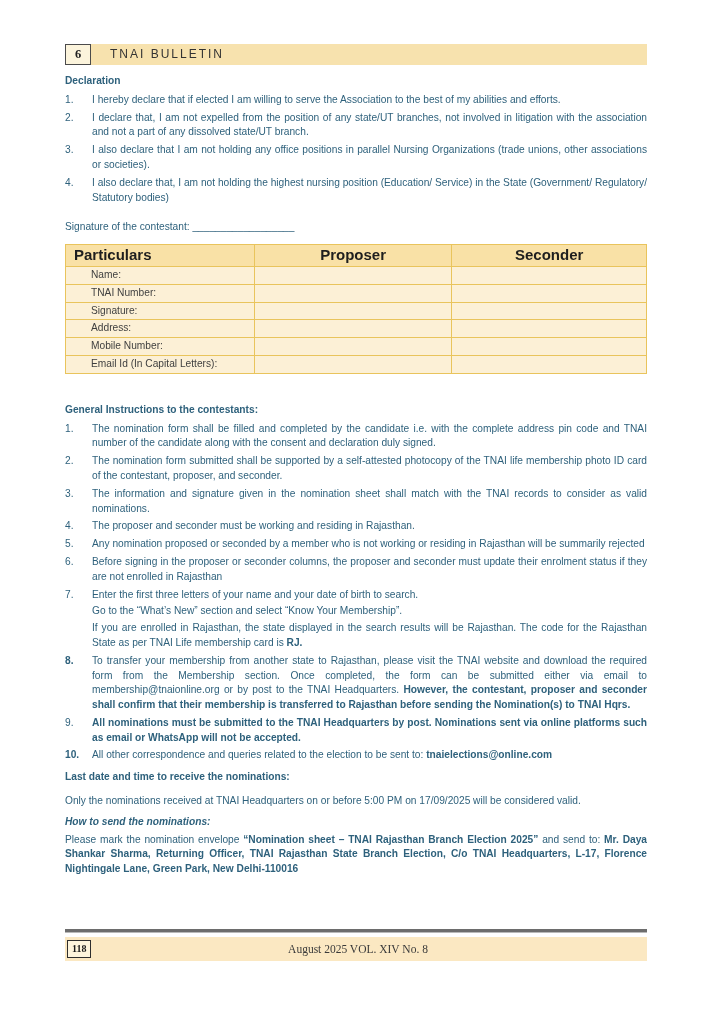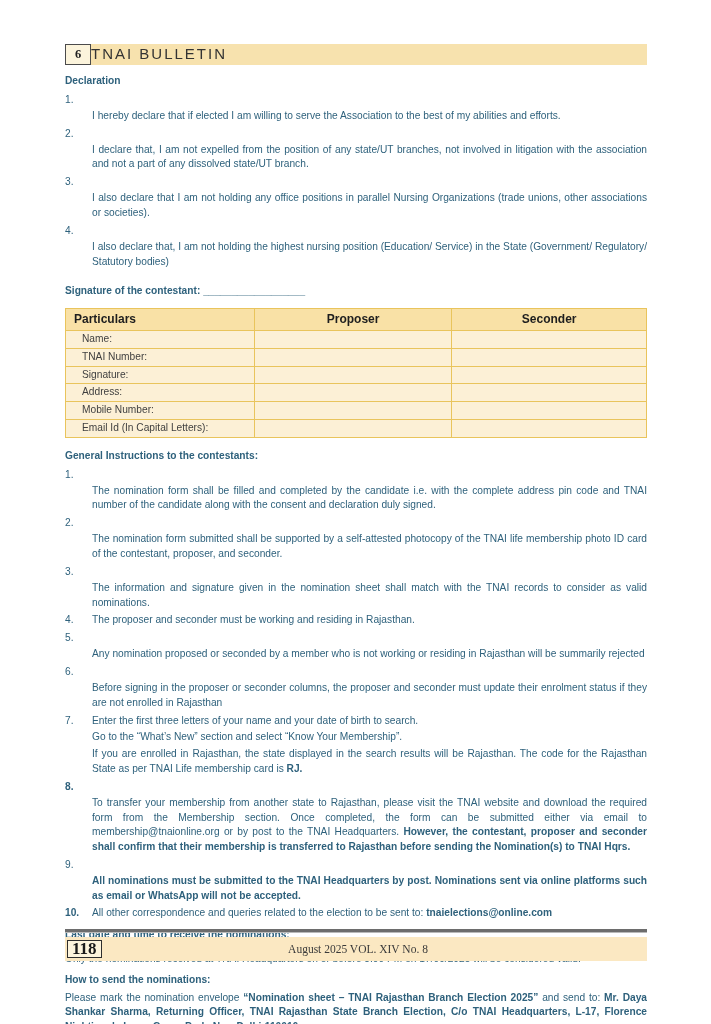--- a/index.html
+++ b/index.html
@@ -12,58 +12,58 @@
   .page { position:relative; width:711px; height:1024px; overflow:hidden; background:#fff; }
   .content { padding:44px 64px 0 65px; }
 
   
   .header-bar { display:flex; align-items:stretch; background:#f7e2ae; height:21px; }
   .pgnum-box {
     width:26px; box-sizing:border-box; border:1.5px solid #4b4b4b; background:#fcf4dc;
     font-family:"Liberation Serif", serif; font-weight:bold; font-size:12.5px; color:#222;
     display:flex; align-items:center; justify-content:center;
   }
-  .header-title { align-self:center; font-size:15px; letter-spacing:2px; color:#333; }
+  .header-title { margin-left:19px; align-self:center; font-size:12px; letter-spacing:2px; color:#333; }
 
   .heading { font-weight:bold; margin:9px 0 4px 0; }
-  .just { text-align:justify;margin-top:16px; }
+  .just { text-align:justify; }
   .bold { font-weight:bold; }
 
   .li { display:grid; grid-template-columns:27px 1fr; margin-bottom:3px; }
   .li .num { }
   .subline { margin-bottom:2px; text-align:justify; }
   .subline:last-child { margin-bottom:0; }
 
-  .sig1 { font-weight:bold; margin-top:15px; }
+  .sig1 { font-weight:normal; margin-top:15px; }
   .sig2 { font-weight:bold; margin-top:6px; }
   .sig2 .date-label { margin-left:30px; }
 
   table.particulars { width:100%; border-collapse:collapse; margin-top:9px; font-size:10.2px; }
   table.particulars th {
     background:#f9e1a6; border:1px solid #e9c45c; font-weight:bold; color:#1e1e1e;
-    padding:3px 8px; text-align:center; font-size:12px;
+    padding:3px 8px; text-align:center; font-size:15px;
   }
   table.particulars th:first-child { text-align:left; }
   table.particulars td {
     background:#fcf0d6; border:1px solid #e9c45c; color:#3f3f3f;
-    padding:1px 16px; height:13px;
+    padding:1px 25px; height:13px;
   }
   table.particulars col.c1 { width:32.5%; }
   table.particulars col.c2 { width:34%; }
   table.particulars col.c3 { width:33.5%; }
 
   .para { margin:3px 0 6px 0; }
 
   
   .footer { position:absolute; left:65px; right:64px; top:929px; }
   .rule { height:3px; background:#6d6d6d; border-bottom:1px solid #b9b9b9; }
   .footer-bar { position:relative; margin-top:4px; height:24px; background:#fbe8c2; display:flex; align-items:center; }
   .footer-pgbox {
     margin-left:2px; border:1px solid #2e2e2e; background:#fdf4dc;
-    font-family:"Liberation Serif", serif; font-weight:bold; font-size:17px; color:#1a1a1a;
+    font-family:"Liberation Serif", serif; font-weight:bold; font-size:10px; color:#1a1a1a;
     padding:0 4px; line-height:16px; position:relative; z-index:1;
   }
   .footer-text {
     position:absolute; left:4px; right:0; text-align:center;
     font-family:"Liberation Serif", serif; font-size:11.5px; color:#3a3a3a;
   }
 </style>
 </head>
 <body>
 
@@ -142,21 +142,21 @@
           <td></td>
         </tr>
         <tr>
           <td>Email Id (In Capital Letters):</td>
           <td></td>
           <td></td>
         </tr>
       </tbody>
     </table>
 
-    <div class="heading" style="margin-top:11px;">General Instructions to the contestants:</div>
+    <div class="heading" style="margin-top:29px;">General Instructions to the contestants:</div>
     <div>
       <div class="li">
         <span class="num">1.</span>
         <span class="txt just">The nomination form shall be filled and completed by the candidate i.e. with the complete address pin code and TNAI number of the candidate along with the consent and declaration duly signed.</span>
       </div>
       <div class="li">
         <span class="num">2.</span>
         <span class="txt just">The nomination form submitted shall be supported by a self-attested photocopy of the TNAI life membership photo ID card of the contestant, proposer, and seconder.</span>
       </div>
       <div class="li">
@@ -193,21 +193,21 @@
       </div>
       <div class="li">
         <span class="num bold">10.</span>
         <span class="txt"><span>All other correspondence and queries related to the election to be sent to: </span><b>tnaielections@online.com</b></span>
       </div>
     </div>
 
     <div class="heading" style="margin-top:7px; margin-bottom:9px;">Last date and time to receive the nominations:</div>
     <p class="para just">Only the nominations received at TNAI Headquarters on or before 5:00 PM on 17/09/2025 will be considered valid.</p>
 
-    <div class="heading" style="margin-top:5px; margin-bottom:3px;">How to send the nominations:</div>
+    <div class="heading" style="margin-top:5px; margin-bottom:3px;font-style:italic;">How to send the nominations:</div>
     <p class="para just"><span>Please mark the nomination envelope </span><b>“Nomination sheet – TNAI Rajasthan Branch Election 2025”</b><span> and send to: </span><b>Mr. Daya Shankar Sharma, Returning Officer, TNAI Rajasthan State Branch Election, C/o TNAI Headquarters, L-17, Florence Nightingale Lane, Green Park, New Delhi-110016</b></p>
 
   </div>
 
   <div class="footer">
     <div class="rule"></div>
     <div class="footer-bar">
       <span class="footer-pgbox">
         <span>118</span>
       </span>

